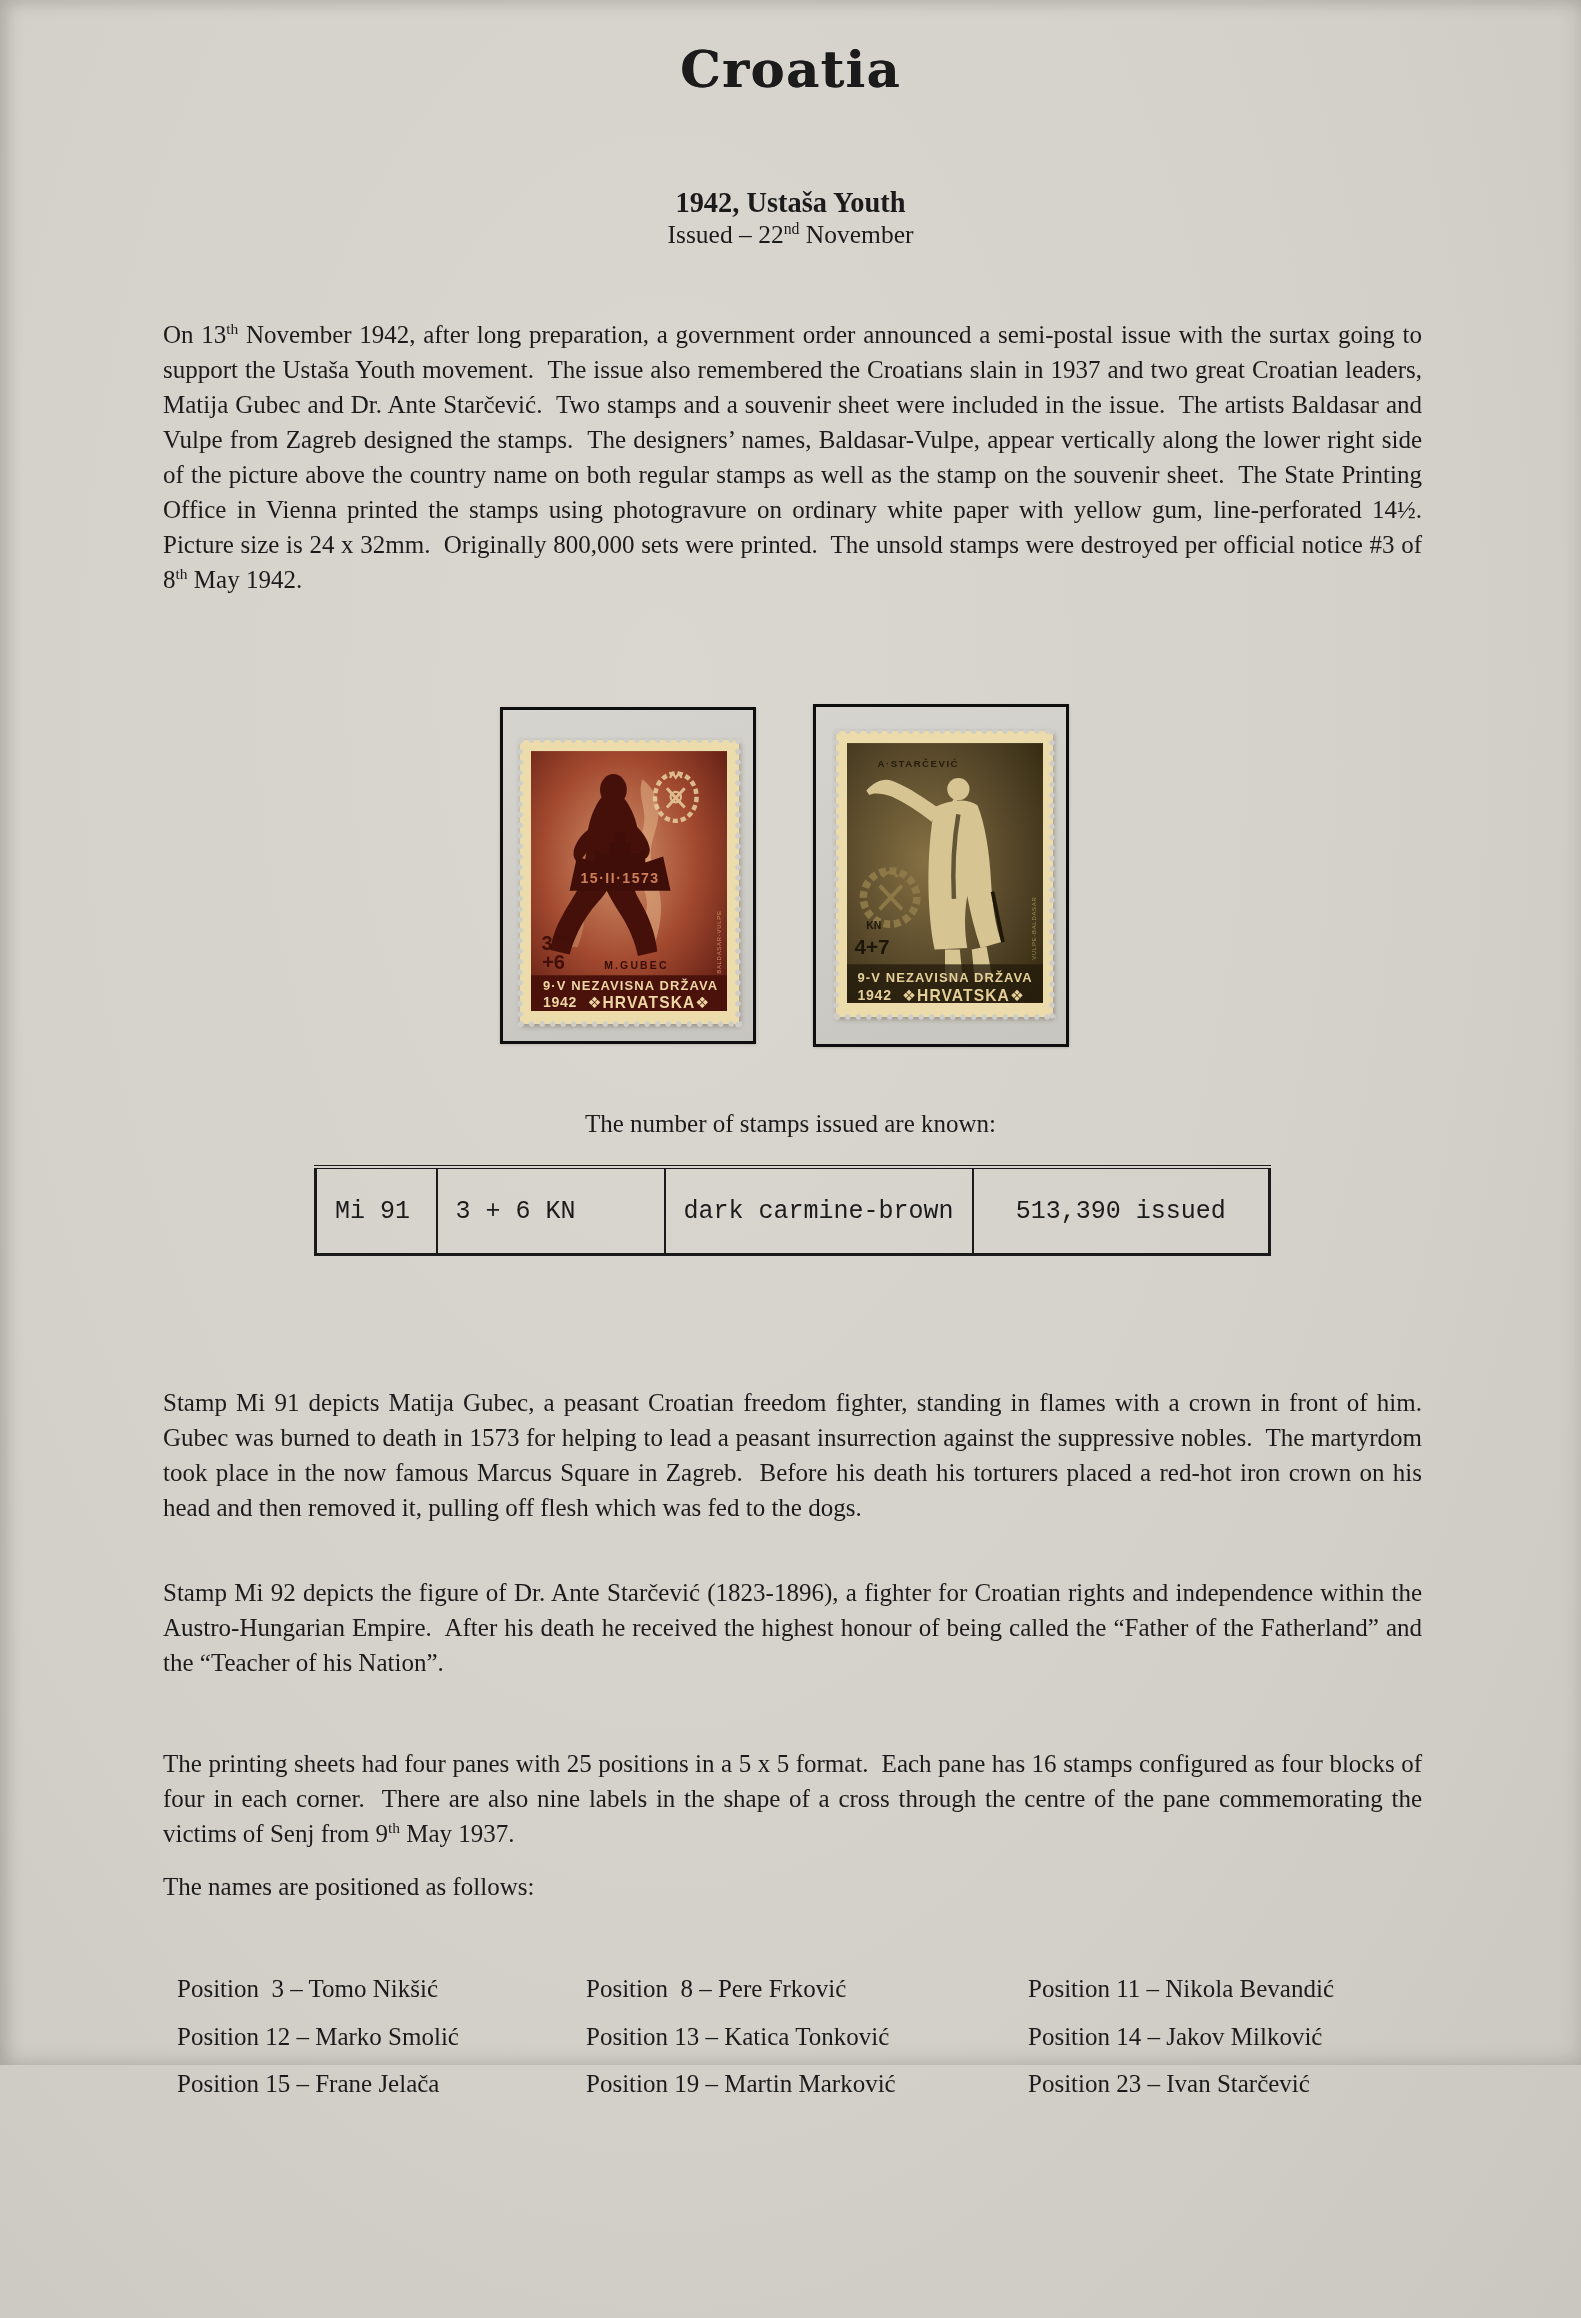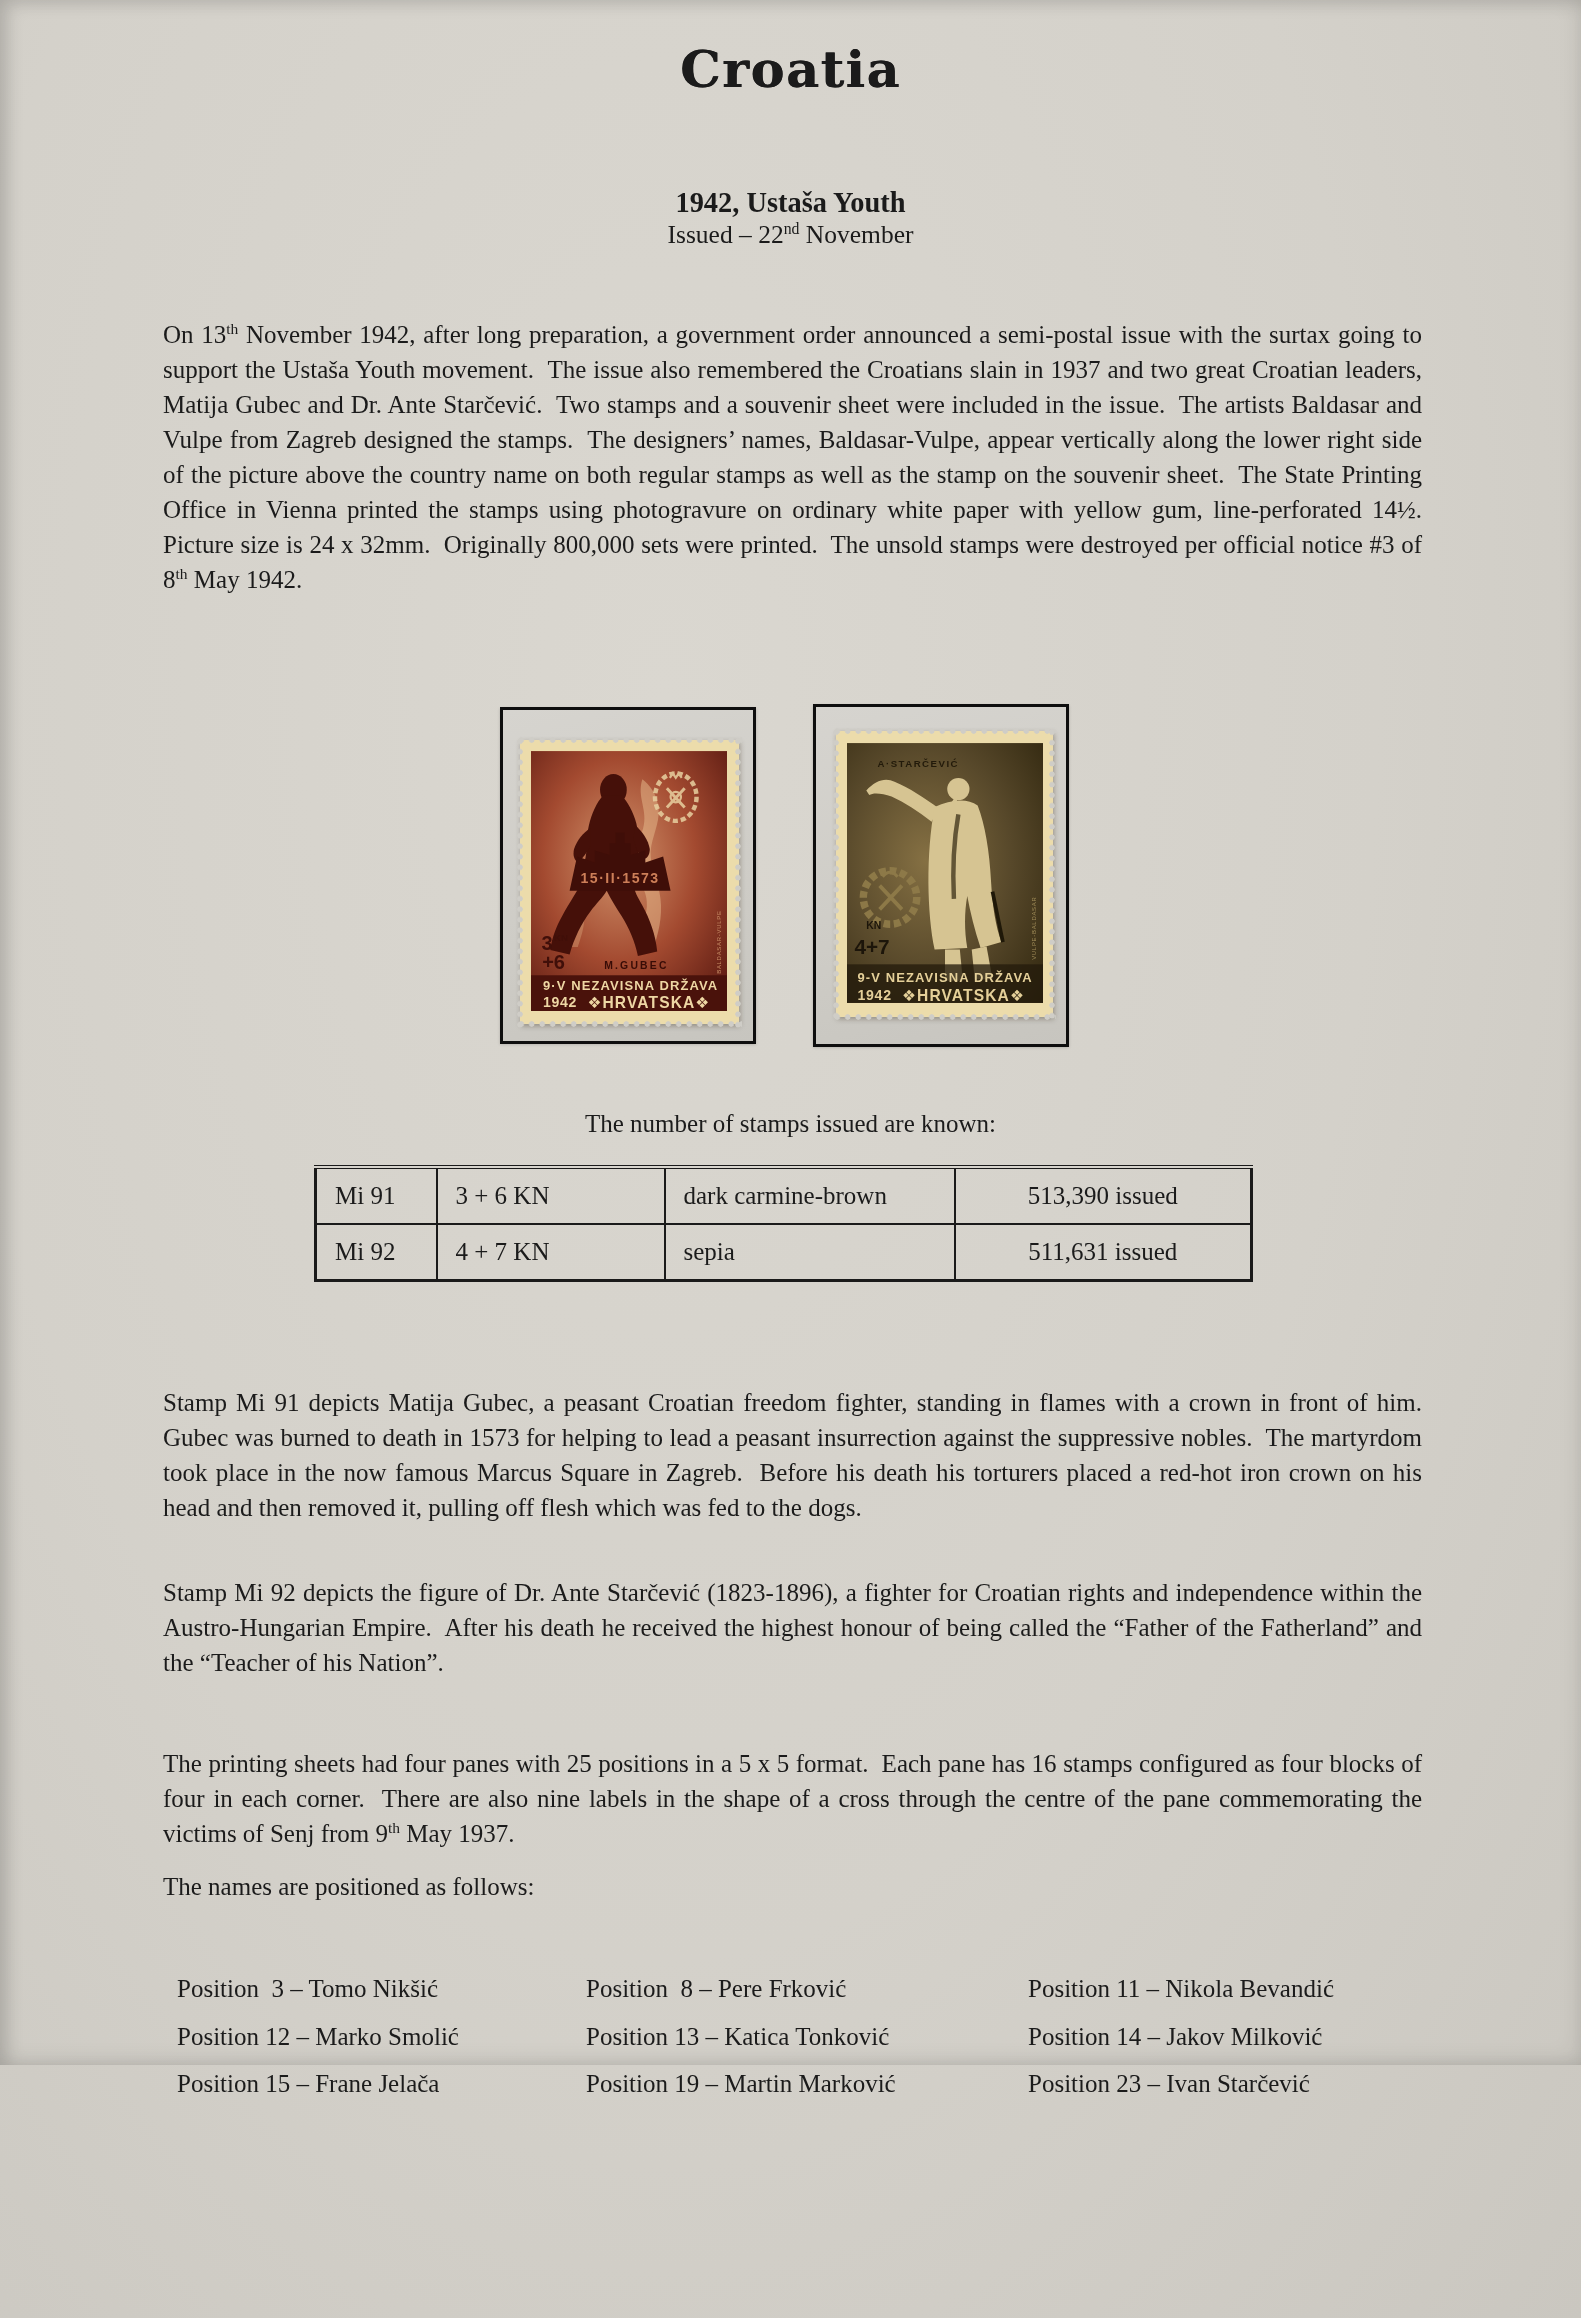--- a/index.html
+++ b/index.html
@@ -86,22 +86,23 @@
   .table-caption { top: 1110px; font-size: 25px; }
   table.issue {
     position: absolute; left: 314px; top: 1165px;
     border-collapse: collapse; table-layout: fixed;
     border: 3px solid #1a1a1a;
     border-top: 4.5px double #1a1a1a;
     font-size: 25px;
   }
   table.issue td {
     border: 2.2px solid #1a1a1a;
-    height: 54px; padding: 0 18px;
+    height: 54px; padding: 15px 18px;
     white-space: pre;
+    font-family: Liberation Mono, monospace;
   }
   table.issue td.qty { text-align: center; }
 
   
   .positions {
     position: absolute; left: 177px; top: 1935px;
     display: grid;
     grid-template-columns: 409px 442px auto;
     row-gap: 16.5px;
     font-size: 25px; line-height: 31px; margin-top: 38px;
@@ -240,26 +241,20 @@
         <col style="width:290px">
         <col style="width:297px">
       </colgroup>
     <tbody>
       <tr>
         <td>Mi 91</td>
         <td>3 + 6 KN</td>
         <td>dark carmine-brown</td>
         <td class="qty">513,390 issued</td>
       </tr>
-      <tr>
-        <td>Mi 92</td>
-        <td>4 + 7 KN</td>
-        <td>sepia</td>
-        <td class="qty">511,631 issued</td>
-      </tr>
     </tbody>
   </table>
 
   <div class="para para-mi91">Stamp Mi 91 depicts Matija Gubec, a peasant Croatian freedom fighter, standing in flames with a crown in front of him.  Gubec was burned to death in 1573 for helping to lead a peasant insurrection against the suppressive nobles.  The martyrdom took place in the now famous Marcus Square in Zagreb.  Before his death his torturers placed a red-hot iron crown on his head and then removed it, pulling off flesh which was fed to the dogs.</div>
   <div class="para para-mi92">Stamp Mi 92 depicts the figure of Dr. Ante Starčević (1823-1896), a fighter for Croatian rights and independence within the Austro-Hungarian Empire.  After his death he received the highest honour of being called the “Father of the Fatherland” and the “Teacher of his Nation”.</div>
   <div class="para para-sheets">The printing sheets had four panes with 25 positions in a 5 x 5 format.  Each pane has 16 stamps configured as four blocks of four in each corner.  There are also nine labels in the shape of a cross through the centre of the pane commemorating the victims of Senj from 9<sup>th</sup> May 1937.</div>
   <div class="para names-intro">The names are positioned as follows:</div>
 
   <div class="positions">
     <div class="position-item">Position  3 – Tomo Nikšić</div>

